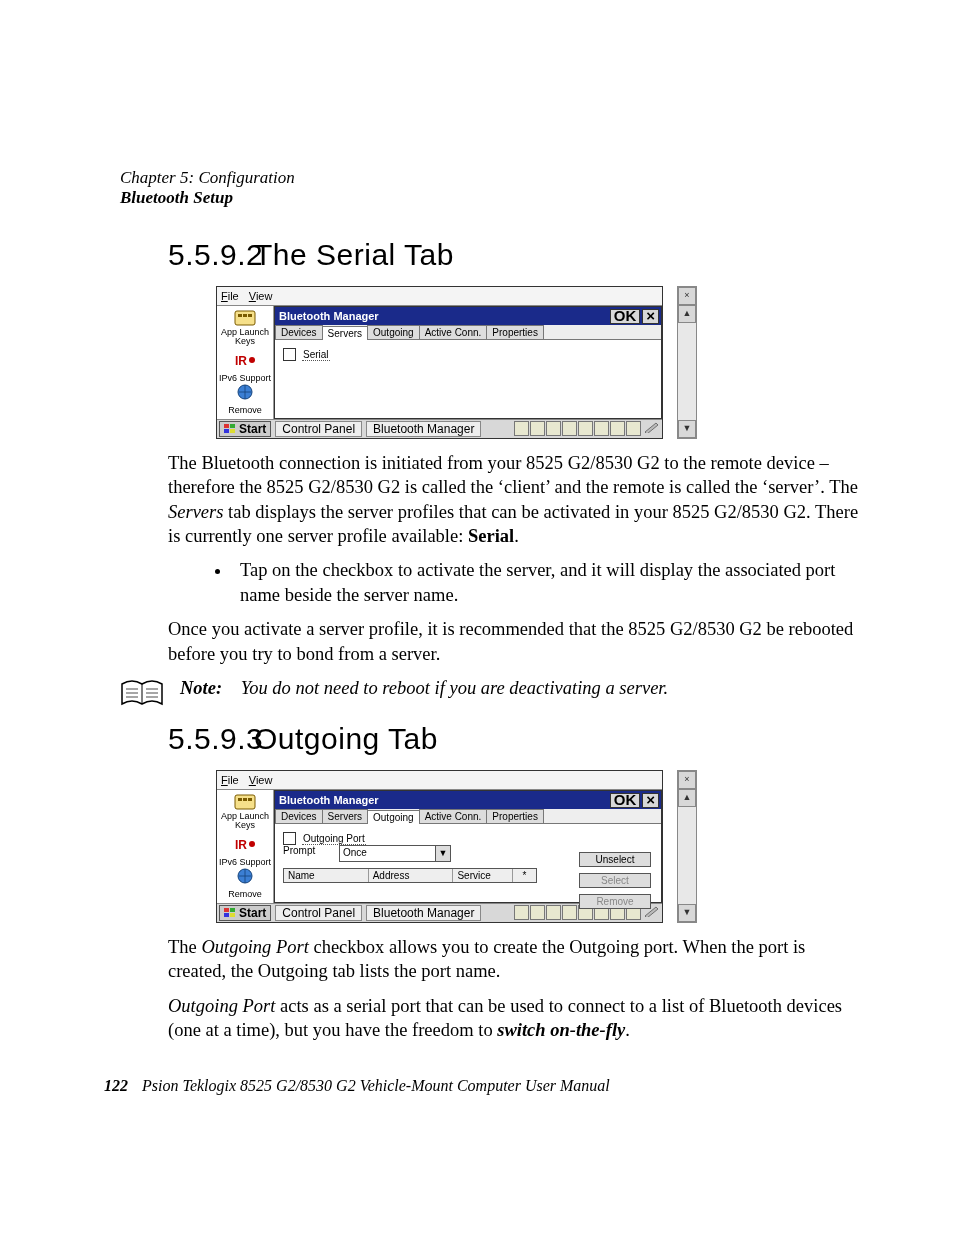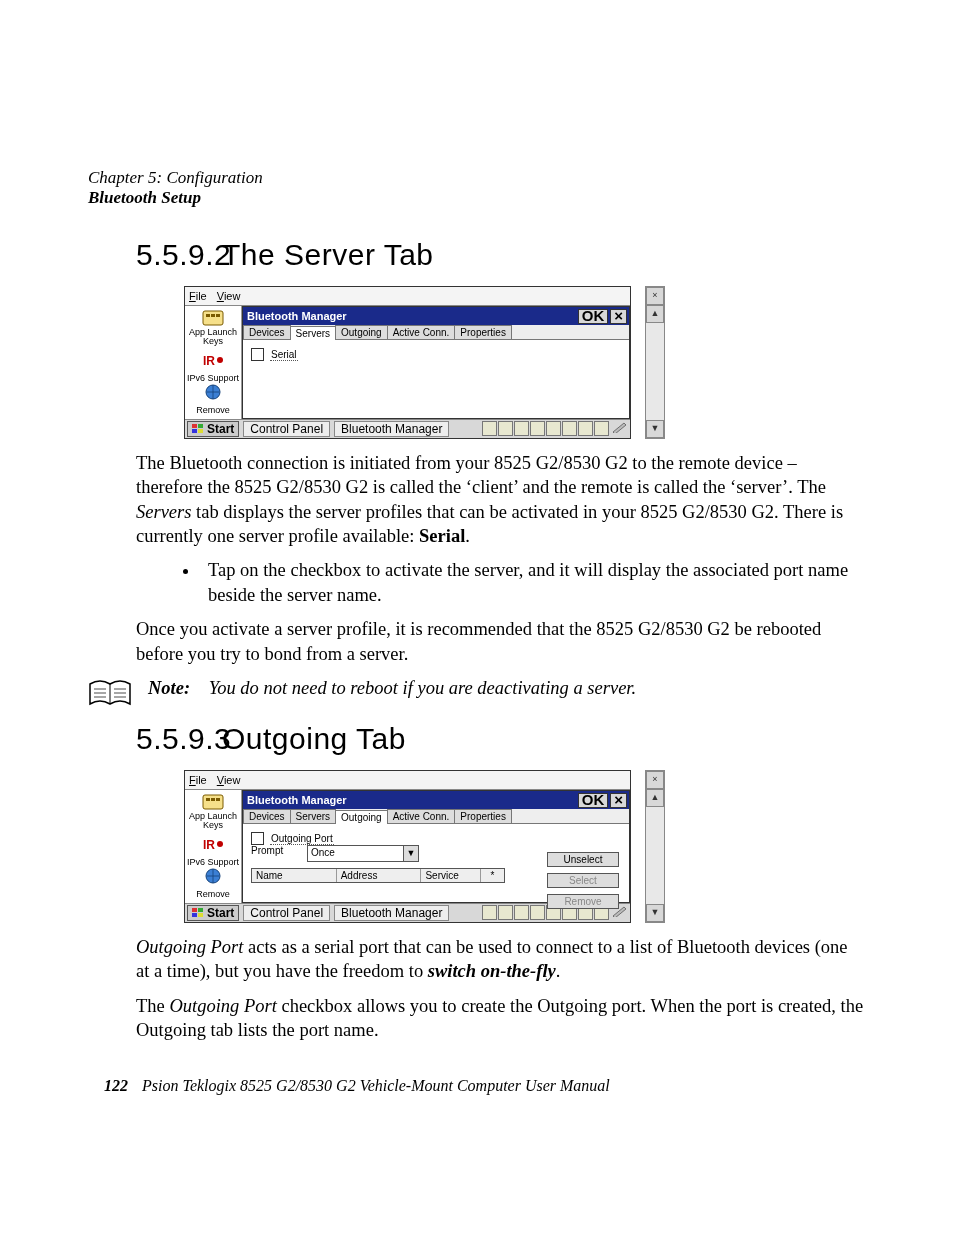--- a/index.html
+++ b/index.html
@@ -8,21 +8,21 @@
     background: #fff;
     font-family: "Times New Roman", Times, serif;
     color: #000;
     width: 954px;
   }
   .page {
     position: relative;
     width: 954px;
     height: 1235px;
     box-sizing: border-box;
-    padding: 168px 90px 0 88px;
+    padding: 168px 90px 0 120px;
   }
   .running-chapter {
     font-style: italic;
     font-size: 17px;
     margin: 0;
   }
   .running-section {
     font-style: italic;
     font-weight: bold;
     font-size: 17px;
@@ -291,21 +291,21 @@
 </style>
 </head>
 <body>
 
 <div class="page">
 
   <p class="running-chapter">Chapter 5: Configuration</p>
   <p class="running-section">Bluetooth Setup</p>
 
   <h2 class="section-heading">
-    <span class="num">5.5.9.2</span><span>The Server Tab</span>
+    <span class="num">5.5.9.2</span><span>The Serial Tab</span>
   </h2>
 
   <div class="shot-wrap">
     <div class="shot">
       <div class="menubar">
         <span><span class="u">F</span><span></span>ile</span>
         <span><span class="u">V</span>iew</span>
       </div>
       <div class="midrow">
         <div class="sidebar">
@@ -520,24 +520,24 @@
     <div class="scrollbar">
       <div class="sb-btn">×</div>
       <div class="sb-btn">▲</div>
       <div class="sb-track"></div>
       <div class="sb-btn">▼</div>
     </div>
   </div>
 
   <div class="body-col">
     <p>
-      <span class="em-i">Outgoing Port</span><span> acts as a serial port that can be used to connect to a list of Bluetooth devices (one at a time), but you have the freedom to </span><span class="b em-i">switch on-the-fly</span><span>.</span>
+      <span>The </span><span class="em-i">Outgoing Port</span><span> checkbox allows you to create the Outgoing port. When the port is created, the Outgoing tab lists the port name.</span>
     </p>
     <p>
-      <span>The </span><span class="em-i">Outgoing Port</span><span> checkbox allows you to create the Outgoing port. When the port is created, the Outgoing tab lists the port name.</span>
+      <span class="em-i">Outgoing Port</span><span> acts as a serial port that can be used to connect to a list of Bluetooth devices (one at a time), but you have the freedom to </span><span class="b em-i">switch on-the-fly</span><span>.</span>
     </p>
   </div>
 
   <div class="footer">
     <span class="pg">122</span><span>Psion Teklogix 8525 G2/8530 G2 Vehicle-Mount Computer User Manual</span>
   </div>
 
 </div>
 
 </body></html>

